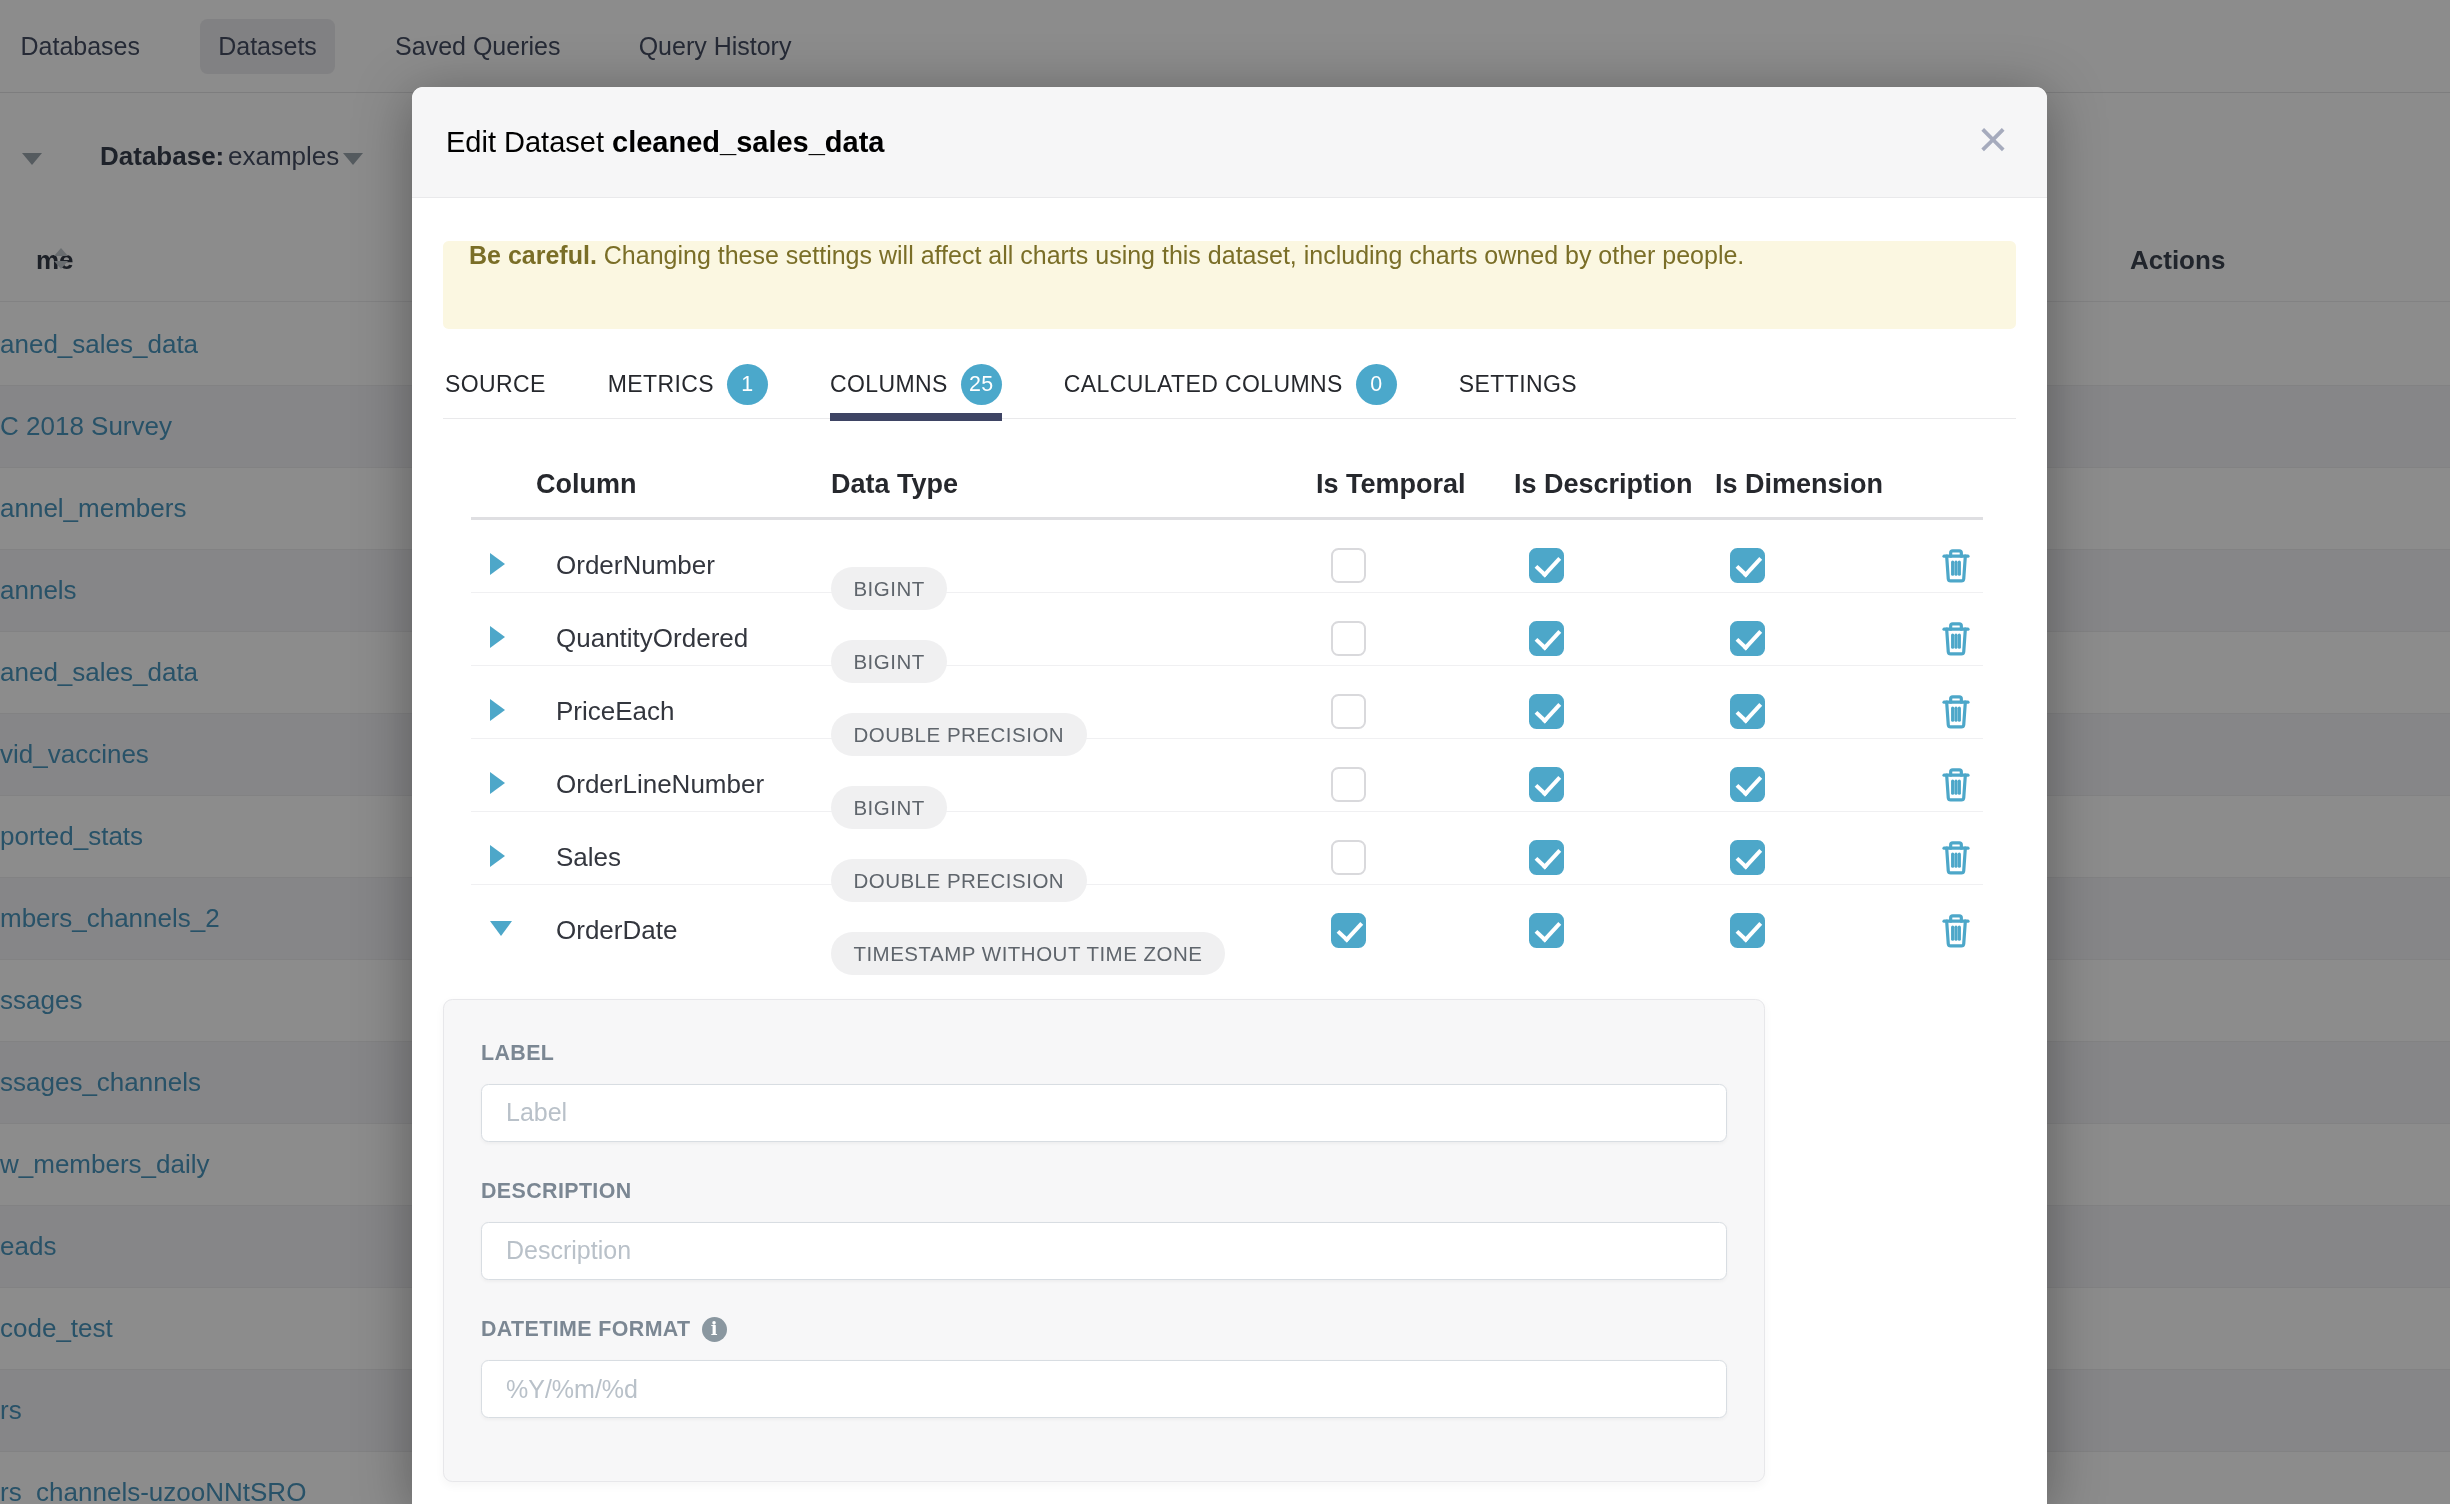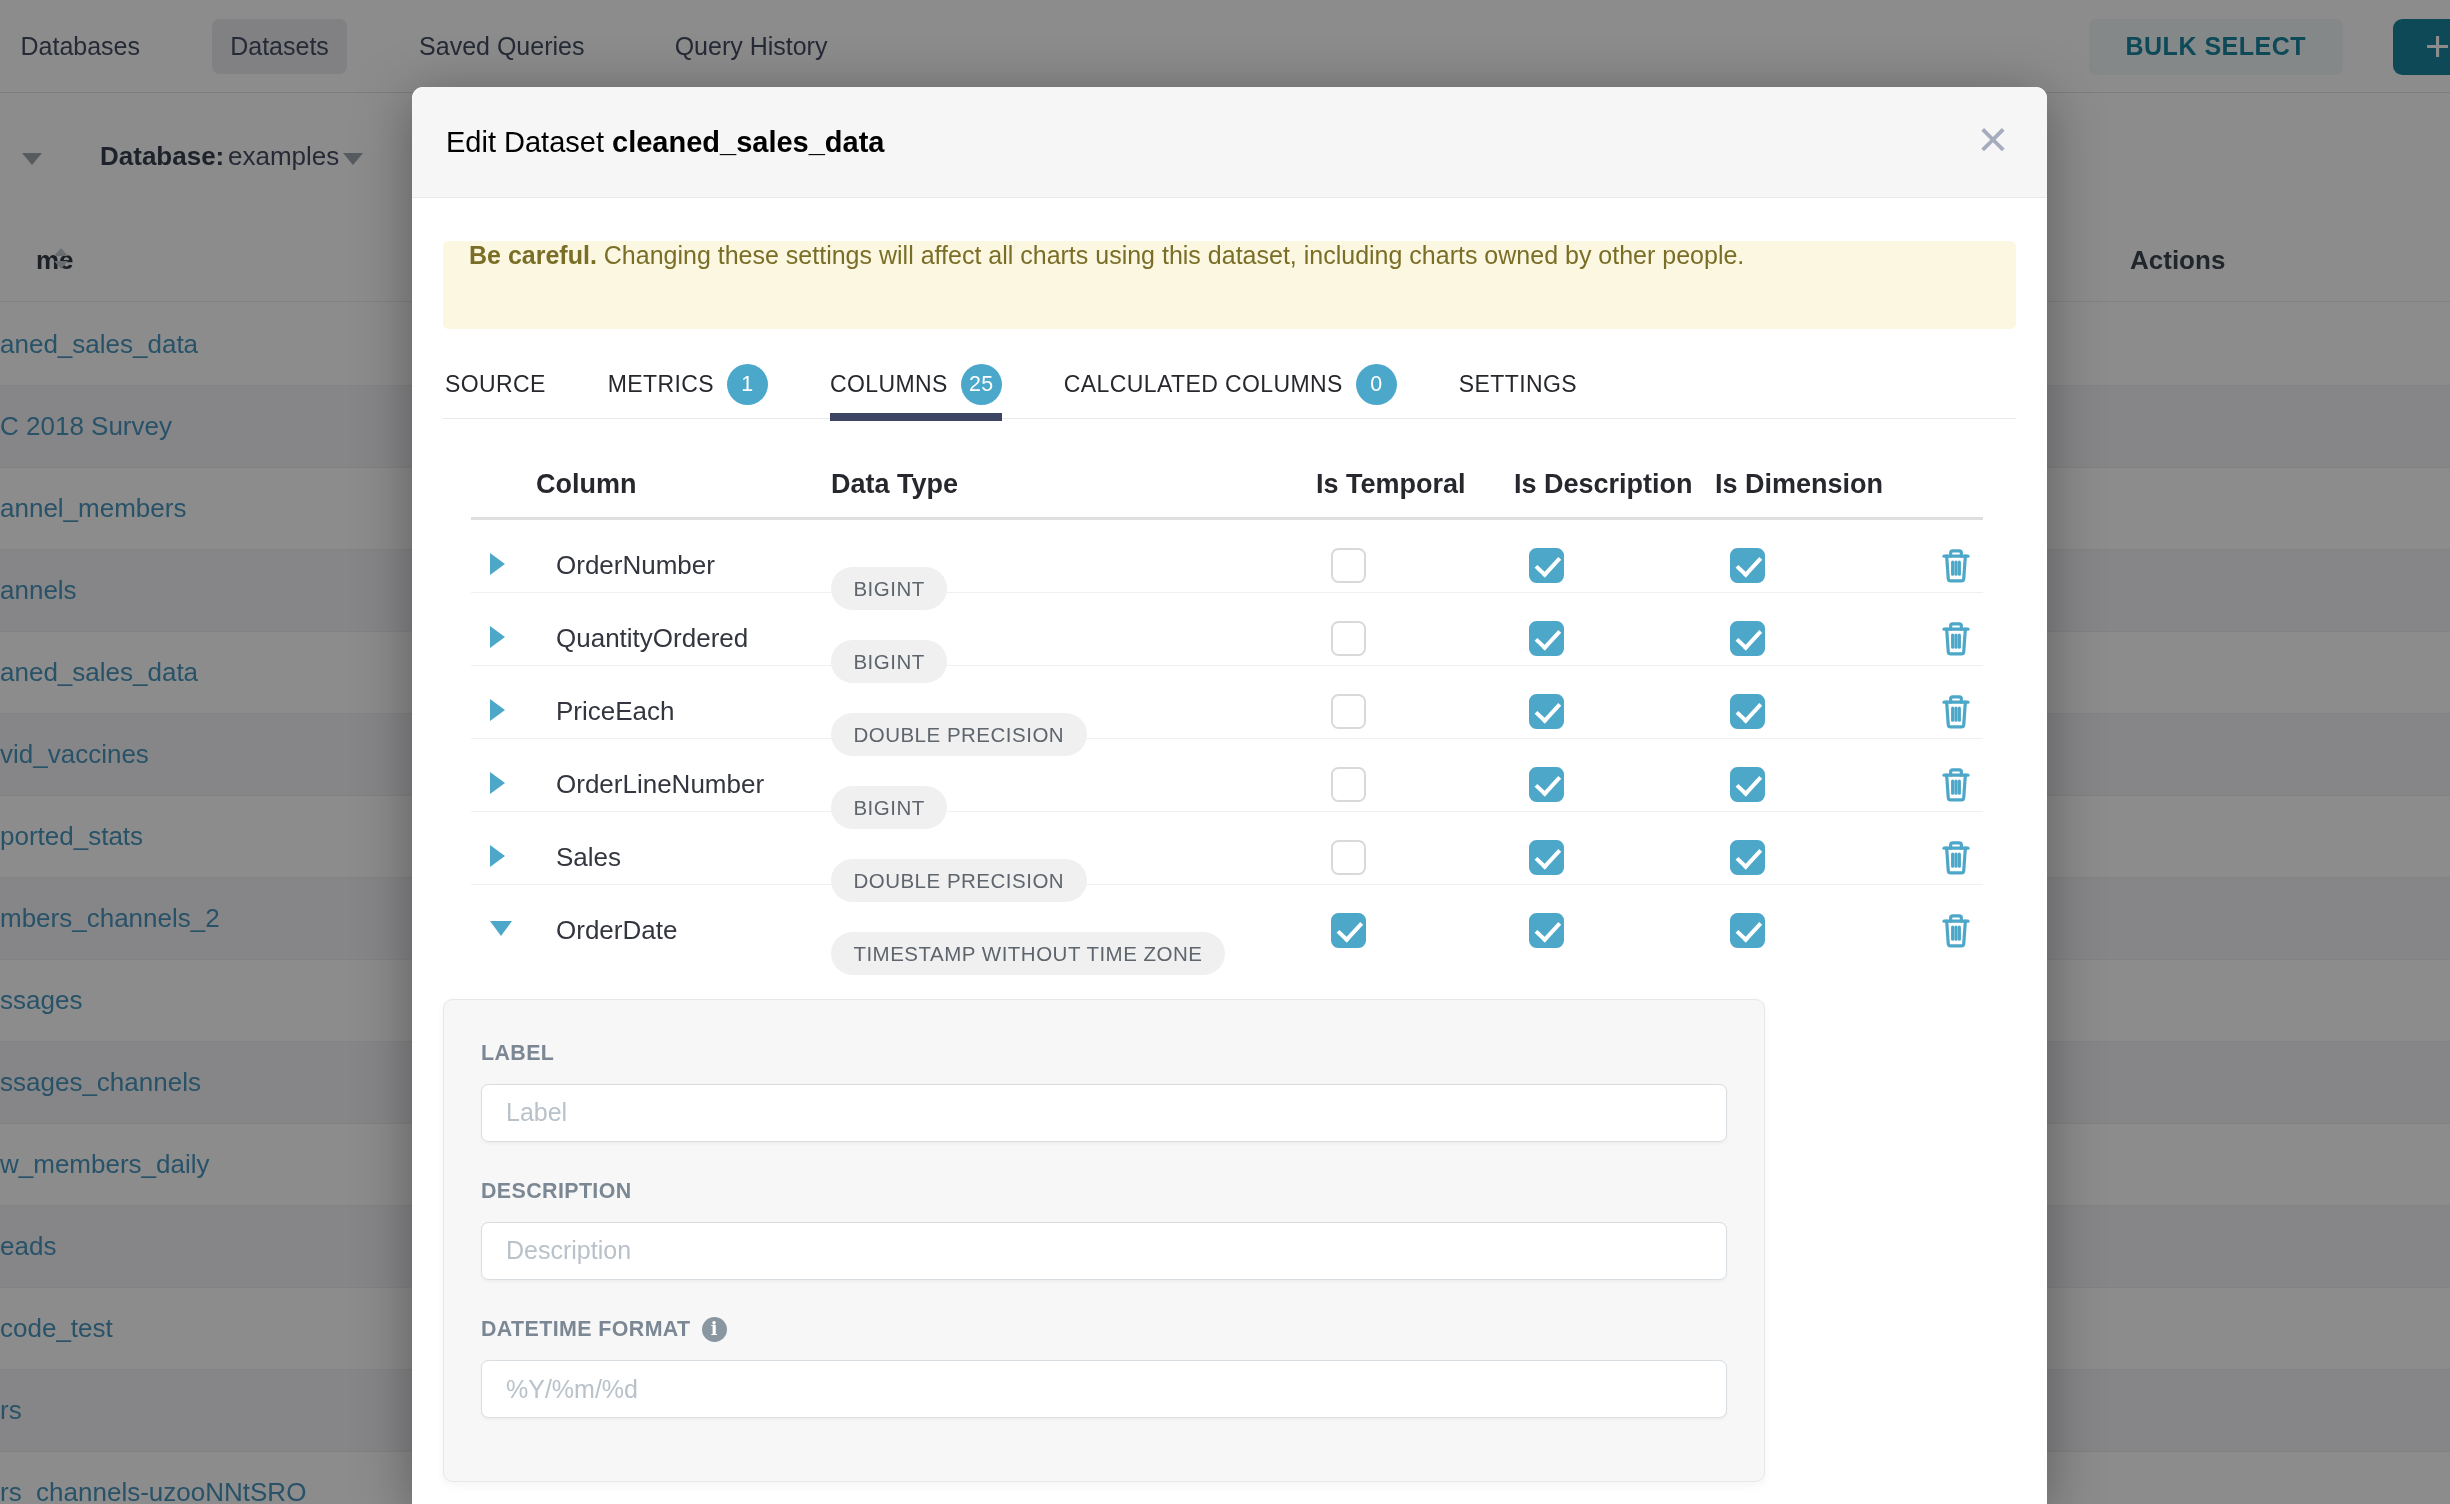--- a/index.html
+++ b/index.html
@@ -102,32 +102,26 @@
                display:inline-flex; align-items:center; justify-content:center; font-family:"DejaVu Serif", serif; }
 </style>
 </head>
 <body>
 
 <div class="screen">
 
   <div class="bg-page">
 
     <div class="nav">
-      <div id="nav-items" style="display:flex;align-items:center;gap:12px;">
+      <div id="nav-items" style="display:flex;align-items:center;">
           <div class="nav-item">Databases</div>
           <div class="nav-item selected">Datasets</div>
           <div class="nav-item">Saved Queries</div>
           <div class="nav-item">Query History</div>
         </div>
-      <div class="nav-right">
-        <div class="bulk-btn">BULK SELECT</div>
-        <div class="add-btn">
-          <span>+</span>
-        </div>
-      </div>
     </div>
 
     <div class="filterbar">
       <span class="caret-down fb-caret-left"></span>
       <span class="fb-label">Database:</span>
       <span class="fb-value">examples</span>
       <span class="caret-down fb-caret-right"></span>
     </div>
 
     <div class="list-header">

